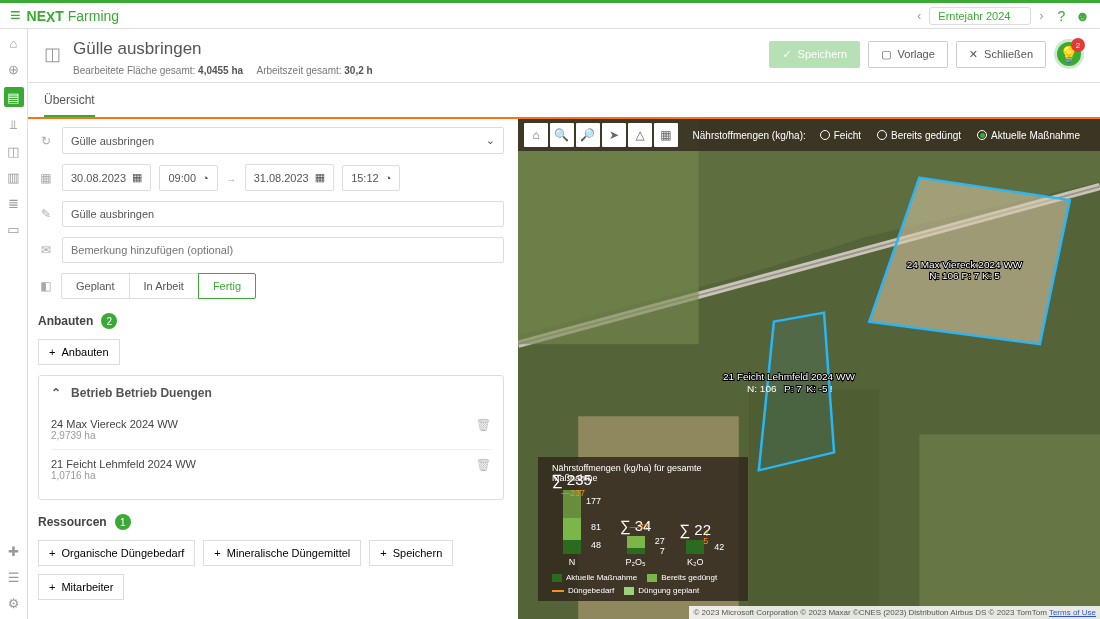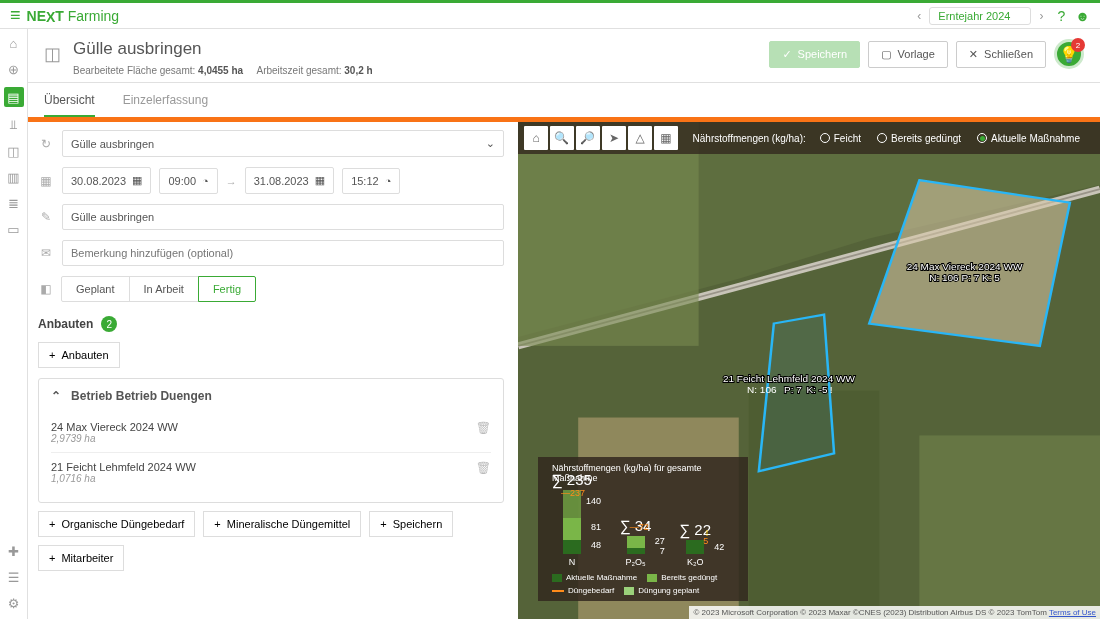--- a/index.html
+++ b/index.html
@@ -24,21 +24,21 @@
   .ph-left { display:flex; align-items:flex-start; gap:12px; }
   .ph-icon { font-size: 18px; color: #999; margin-top:4px;}
   .ph-title { font-size: 17px; color: #555; font-weight: 400; }
   .ph-sub { font-size: 10px; color: #777; margin-top: 6px; }
   .ph-sub b { color: #555; }
   .ph-actions { margin-left: auto; display: flex; gap: 8px; align-items: center; }
   .btn { border: 1px solid #ccc; background: #fff; padding: 6px 12px; font-size: 11px; border-radius: 2px; cursor: pointer; color: #555; display:flex; align-items:center; gap:6px;}
   .btn.save { background: #b7e0b5; color: #fff; border-color: #b7e0b5; }
   .bulb { width: 30px; height: 30px; background: #3aaa35; border-radius: 50%; display: flex; align-items: center; justify-content: center; color: #fff; font-size: 16px; position: relative; border:3px solid #cde9cc;}
   .bulb .badge { position: absolute; top: -4px; right: -4px; background: #e53935; color: #fff; width: 14px; height: 14px; border-radius: 50%; font-size: 8px; display: flex; align-items: center; justify-content: center; }
-  .tabs { display: flex; padding: 0 16px; border-bottom: 5px solid #f97316; gap: 28px; }
+  .tabs { display: flex; padding: 0 16px; border-bottom: 2px solid #f97316; gap: 16px; }
   .tab { padding: 10px 0 8px 0; font-size: 12px; color: #999; cursor: pointer; }
   .tab.active { color: #555; border-bottom: 2px solid #3aaa35; }
   .body { flex: 1; display: flex; overflow: hidden; }
   .form-col { width: 490px; padding: 8px 14px 8px 10px; overflow-y: auto; }
   .form-row { display: flex; align-items: center; gap: 8px; margin-bottom: 10px; }
   .ricon { width: 16px; color: #aaa; text-align: center; font-size: 12px; }
   .inp { border: 1px solid #ddd; padding: 6px 8px; font-size: 11px; color: #555; border-radius: 2px; background:#fff; }
   .inp.full { flex: 1; }
   .sel { flex:1; display:flex; justify-content:space-between; align-items:center;}
   .date-inp { display:flex; align-items:center; gap:6px;}
@@ -50,21 +50,21 @@
   .sec-head { display: flex; align-items: center; gap: 8px; font-size: 12px; font-weight: 600; color: #444; margin: 14px 0 10px 0; }
   .count-badge { background: #3aaa35; color: #fff; width: 16px; height: 16px; border-radius: 50%; display: flex; align-items: center; justify-content: center; font-size: 10px; font-weight: normal;}
   .add-btn { border: 1px solid #ddd; padding: 6px 10px; font-size: 11px; cursor: pointer; background:#fff; display:inline-flex; align-items:center; gap:6px;}
   .card { border: 1px solid #ddd; border-radius: 3px; margin-top: 10px; }
   .card-head { padding: 10px 12px; font-size: 12px; font-weight: 600; display:flex; align-items:center; gap:10px;}
   .card-body { padding: 0 12px 10px 12px; }
   .card-body .lbl { font-size: 10px; color: #888; padding: 4px 0;}
   .plot-row { display:flex; justify-content:space-between; align-items:flex-start; border-bottom: 1px solid #eee; padding: 8px 0;}
   .plot-row:last-child{border-bottom:none;}
   .plot-row .nm { font-size: 11px; color: #444;}
-  .plot-row .ha { font-size: 10px; color: #999; font-style: italic;}
+  .plot-row .ha { font-size: 10px; color: #999; }
   .trash { color:#bbb; cursor:pointer; font-size:12px;}
   .res-btns { display:flex; gap:8px; flex-wrap:wrap; margin-top:8px;}
   .map-col { flex: 1; position: relative; background: #5a6b3f; overflow:hidden;}
   .map-toolbar { position: absolute; top: 0; left: 0; right: 0; height: 32px; background: rgba(50,40,30,0.8); display: flex; align-items: center; padding: 0 6px; gap: 2px; color:#fff; font-size:10px;}
   .mt-btn { width: 24px; height: 24px; background: #fff; color: #666; display: flex; align-items: center; justify-content: center; cursor: pointer; font-size:12px; border-radius:1px;}
   .mt-label { margin-left: auto; margin-right: 12px; font-size:10px;}
   .radio { display: flex; align-items: center; gap: 4px; margin-right: 14px; cursor:pointer;}
   .radio .dot { width: 10px; height: 10px; border: 1.5px solid #fff; border-radius: 50%; display:flex; align-items:center; justify-content:center;}
   .radio.active .dot::after{content:''; width:5px;height:5px;background:#3aaa35;border-radius:50%;}
   svg.map-svg { width:100%; height:100%; display:block;}
@@ -149,21 +149,20 @@
         <button class="btn">
             <span>✕</span>
             <span>Schließen</span>
           </button>
         <div class="bulb">💡<span class="badge">2</span></div>
       </div>
     </div>
 
     <div class="tabs">
       <div class="tab active">Übersicht</div>
-      <div class="tab">Einzelerfassung</div>
     </div>
 
     <div class="body">
       <div class="form-col">
         <div class="form-row">
           <span class="ricon">↻</span>
           <div class="inp sel">
             <span>Gülle ausbringen</span>
               <span>⌄</span>
           </div>
@@ -229,20 +228,24 @@
             <div class="plot-row">
               <div>
                 <div class="nm">21 Feicht Lehmfeld 2024 WW</div>
                 <div class="ha">1,0716 ha</div>
               </div>
               <span class="trash">🗑</span>
             </div>
           </div>
         </div>
 
+        <div class="sec-head">
+          <span>Ressourcen</span>
+          <span class="count-badge">1</span>
+        </div>
         <div class="res-btns">
           <button class="add-btn">
               <span>+</span>
               <span>Organische Düngebedarf</span>
             </button>
           <button class="add-btn">
               <span>+</span>
               <span>Mineralische Düngemittel</span>
             </button>
           <button class="add-btn">
@@ -306,21 +309,21 @@
         <div class="nutri-panel">
           <div class="nutri-title">Nährstoffmengen (kg/ha) für gesamte Maßnahme</div>
           <div class="bars">
             <div class="barg">
               <div class="sum">∑ 235</div>
               <div class="bar-stack" style="height:64px;">
                 <div class="seg dark" style="height:14px;"></div>
                 <div class="seg light" style="height:22px;"></div>
                 <div class="seg light" style="height:28px; opacity:0.7;"></div>
                 <span class="bar-line" style="top:-2px;">―<span>237</span></span>
-                <span class="bar-val" style="top:6px;">140</span>
+                <span class="bar-val" style="top:6px;">177</span>
                 <span class="bar-val" style="top:32px;">81</span>
                 <span class="bar-val" style="top:50px;margin-left:33px;">48</span>
               </div>
               <div class="bar-label">N</div>
             </div>
             <div class="barg">
               <div class="sum">∑ 34</div>
               <div class="bar-stack" style="height:18px;">
                 <div class="seg dark" style="height:6px;"></div>
                 <div class="seg light" style="height:12px;"></div>

